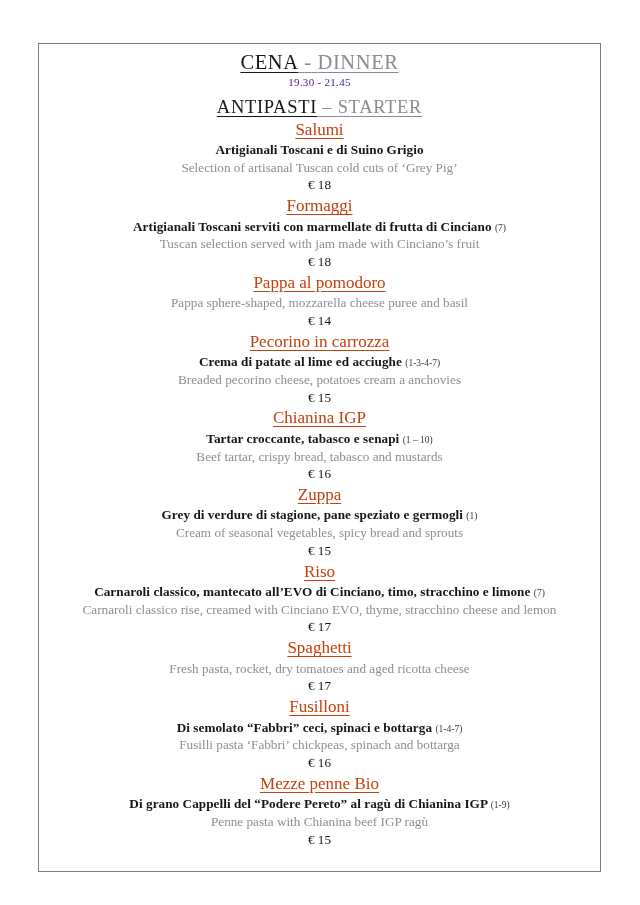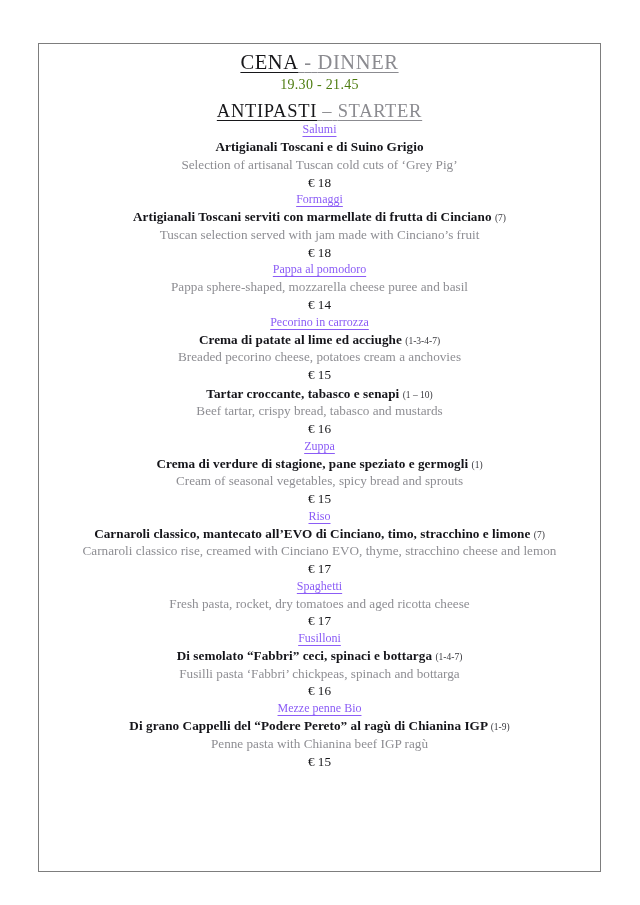--- a/index.html
+++ b/index.html
@@ -52,22 +52,22 @@
     margin-top: 4px;
   }
   .meal-title .dark { color: #17171a; }
   .meal-title .light { color: #8b8b90; }
   .meal-title .u {
     text-decoration: underline;
     text-underline-offset: 3px;
     text-decoration-thickness: 1px;
   }
   .meal-hours {
-    font-size: 14px;
-    color: #4d7c0f;
+    font-size: 11px;
+    color: #4c1d95;
     letter-spacing: 0.3px;
     line-height: 1.25;
     margin-top: 2px;
   }
 
   
   .course-head {
     font-size: 18.5px;
     letter-spacing: 0.7px;
     line-height: 1.1;
@@ -78,22 +78,22 @@
     text-decoration: underline;
     text-underline-offset: 3px;
     text-decoration-thickness: 1px;
   }
   .course-head .it { color: #17171a; }
   .course-head .en { color: #8b8b90; }
 
   
   .dish { margin-top: 1px; }
   .dish-name {
-    font-size: 12px;
-    color: #8b5cf6;
+    font-size: 17px;
+    color: #c2410c;
     text-decoration: underline;
     text-underline-offset: 2.5px;
     text-decoration-thickness: 1px;
     line-height: 1.32;
   }
   .dish-it {
     font-size: 13.2px;
     font-weight: bold;
     color: #15151a;
     line-height: 1.34;
@@ -148,27 +148,28 @@
           <div class="dish-en">Pappa sphere-shaped, mozzarella cheese puree and basil</div>
           <div class="dish-price">€ 14</div>
         </div>
         <div class="dish">
           <div class="dish-name">Pecorino in carrozza</div>
           <div class="dish-it"><span>Crema di patate al lime ed acciughe</span> <span class="allerg">(1-3-4-7)</span></div>
           <div class="dish-en">Breaded pecorino cheese, potatoes cream a anchovies</div>
           <div class="dish-price">€ 15</div>
         </div>
         <div class="dish">
+          <div class="dish-name">Chianina IGP</div>
           <div class="dish-it"><span>Tartar croccante, tabasco e senapi</span> <span class="allerg">(1 – 10)</span></div>
           <div class="dish-en">Beef tartar, crispy bread, tabasco and mustards</div>
           <div class="dish-price">€ 16</div>
         </div>
         <div class="dish">
           <div class="dish-name">Zuppa</div>
-          <div class="dish-it"><span>Crema di verdure di stagione, pane speziato e germogli</span> <span class="allerg">(1)</span></div>
+          <div class="dish-it"><span>Grey di verdure di stagione, pane speziato e germogli</span> <span class="allerg">(1)</span></div>
           <div class="dish-en">Cream of seasonal vegetables, spicy bread and sprouts</div>
           <div class="dish-price">€ 15</div>
         </div>
         <div class="dish">
           <div class="dish-name">Riso</div>
           <div class="dish-it"><span>Carnaroli classico, mantecato all’EVO di Cinciano, timo, stracchino e limone</span> <span class="allerg">(7)</span></div>
           <div class="dish-en">Carnaroli classico rise, creamed with Cinciano EVO, thyme, stracchino cheese and lemon</div>
           <div class="dish-price">€ 17</div>
         </div>
         <div class="dish">

